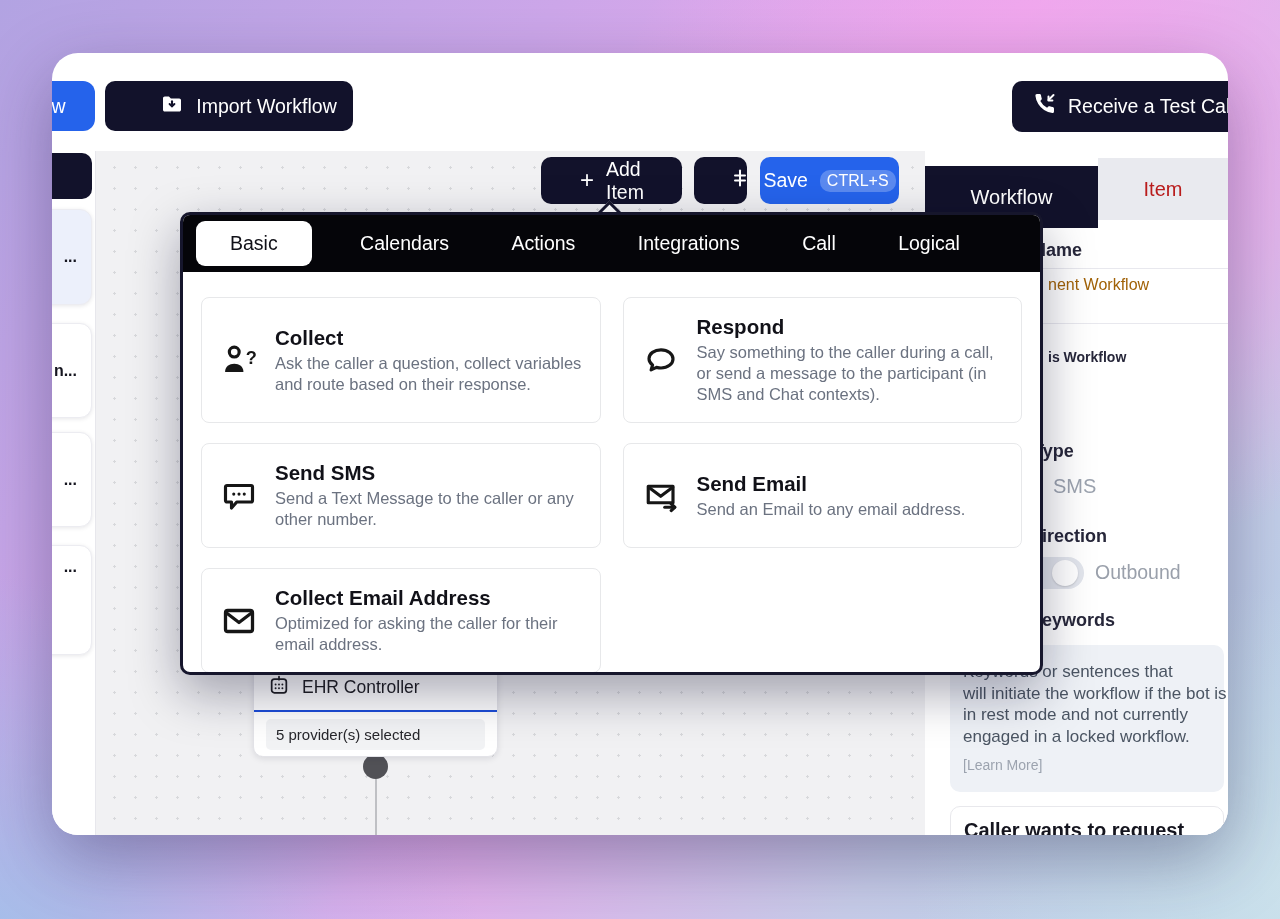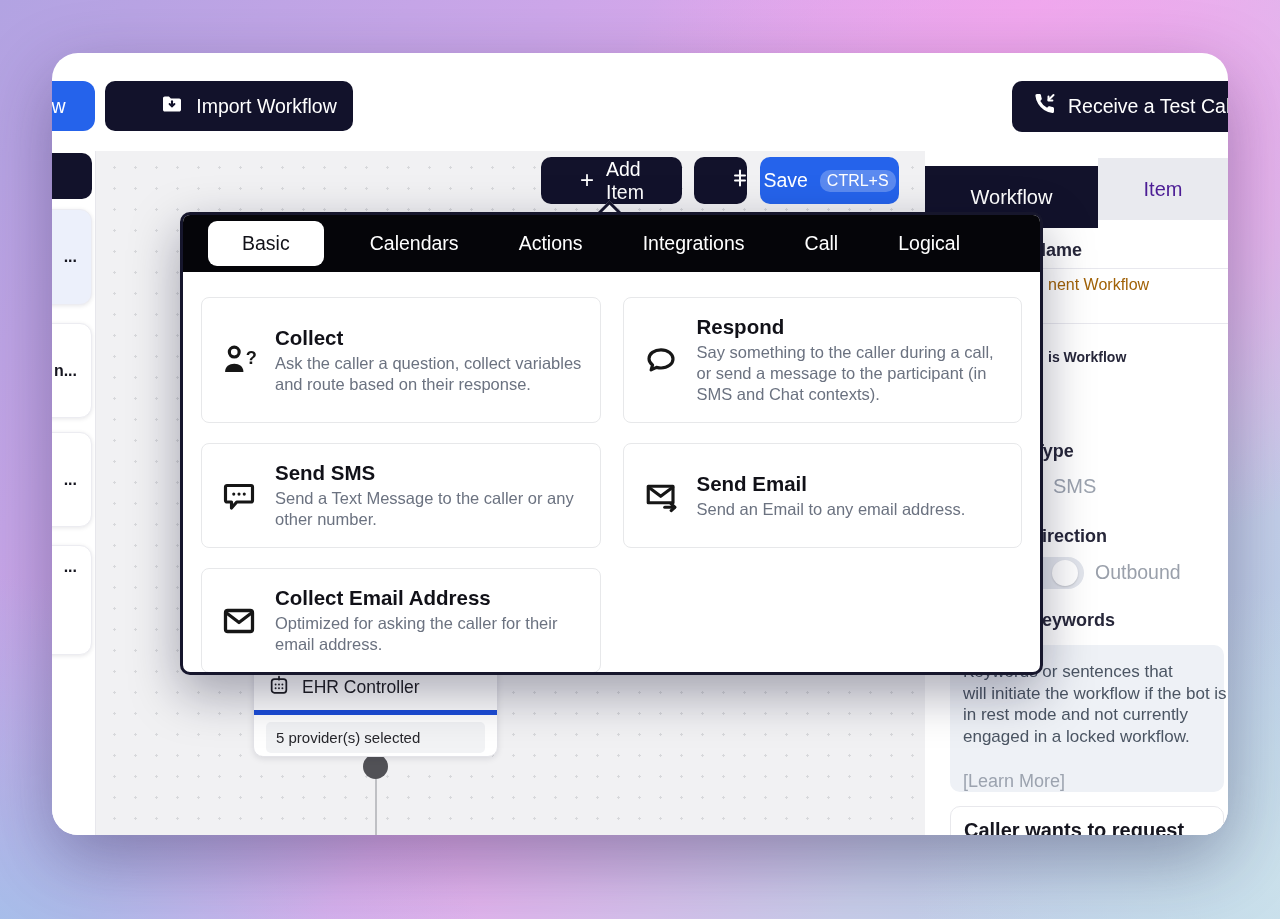--- a/index.html
+++ b/index.html
@@ -44,55 +44,55 @@
   .side-head{ position:absolute; left:-30px; top:100px; width:70px; height:46px; background:#12122b; border-radius:10px; }
   .side-card{ position:absolute; left:-140px; width:180px; background:#fff; border:1px solid #ececf1;
               border-radius:12px; box-shadow:0 1px 4px rgba(20,20,40,.10);
               color:#15151f; font-size:16px; font-weight:700;
               display:flex; align-items:center; justify-content:flex-end; padding-right:14px; }
   .side-card.sel{ background:#ecf0fb; }
   
   .node{ position:absolute; left:201px; top:607px; width:245px; height:97px; background:#fff;
          border:1px solid #e3e3e8; border-radius:10px; box-shadow:0 2px 6px rgba(20,20,40,.10); z-index:2; }
   .node-title{ display:flex; align-items:center; gap:12px; padding:13px 14px 9px 14px;
-               font-size:17.5px; color:#1f1f23; border-bottom:5px solid #1d4ed8; }
+               font-size:17.5px; color:#1f1f23; border-bottom:2px solid #1d4ed8; }
   .node-detail{ margin:7px 12px 0 12px; background:#f2f3f5; border-radius:5px;
                 font-size:15px; color:#27272c; padding:7px 10px; }
   .connector-dot{ position:absolute; left:311px; top:701px; width:25px; height:25px; border-radius:50%;
                   background:#515156; z-index:2; }
   .connector-line{ position:absolute; left:322.5px; top:725px; width:2px; height:57px; background:#bfc0c4; z-index:1; }
   
   .panel{ position:absolute; left:873px; top:105px; width:303px; height:677px; background:#fff; z-index:2; }
   .tab-workflow{ position:absolute; left:0; top:8px; width:173px; height:62px; background:#12122b; color:#fff;
                  font-size:20px; display:flex; align-items:center; justify-content:center; }
-  .tab-item{ position:absolute; left:173px; top:0; width:130px; height:62px; background:#e9eaef; color:#4c1d95;
+  .tab-item{ position:absolute; left:173px; top:0; width:130px; height:62px; background:#e9eaef; color:#b91c1c;
              font-size:20px; display:flex; align-items:center; justify-content:center; }
   .p-label{ position:absolute; font-weight:700; color:#27273a; font-size:18px; }
   .p-rule{ position:absolute; left:0; width:303px; border-top:1px solid #e8e8ee; }
   .p-name-value{ position:absolute; left:123px; top:118px; font-size:16px; color:#a16207; }
   .p-thisworkflow{ position:absolute; left:123px; top:191px; font-size:14px; font-weight:700; color:#27273a; }
   .p-sms{ position:absolute; left:128px; top:317px; font-size:20px; color:#9ca3af; }
   .toggle{ position:absolute; left:79px; top:399px; width:80px; height:32px; background:#e2e5ec; border-radius:16px; }
   .toggle-knob{ position:absolute; left:48px; top:3px; width:26px; height:26px; background:#fff; border-radius:50%;
                 box-shadow:0 1px 2px rgba(0,0,0,.15); }
   .p-outbound{ position:absolute; left:170px; top:403px; font-size:19.5px; color:#9aa0ab; }
   .kw-box{ position:absolute; left:25px; top:487px; width:274px; height:147px; background:#eef1f6; border-radius:10px;
            padding:16px 0 0 13px; }
   .kw-box .line{ font-size:17px; color:#4b5563; line-height:21.5px; white-space:nowrap; }
-  .kw-learn{ margin-top:24px; font-size:18px; color:#9ca3af; }
+  .kw-learn{ margin-top:10px; font-size:14px; color:#9ca3af; }
   .trigger-card{ position:absolute; left:25px; top:648px; width:274px; height:60px; background:#fff;
                  border:1px solid #e8e8ec; border-radius:10px; padding:12px 0 0 13px;
                  font-size:20px; font-weight:700; color:#15151f; white-space:nowrap; }
   
   .modal{ position:absolute; left:128px; top:159px; width:863px; height:463px; background:#fff;
           border:3px solid #16162c; border-radius:10px; z-index:5;
           box-shadow:0 18px 50px rgba(10,10,40,.35); overflow:hidden; }
   .caret{ position:absolute; left:549px; top:151px; width:17px; height:17px; background:#fff;
           border-left:3px solid #16162c; border-top:3px solid #16162c; transform:rotate(45deg); z-index:4; }
-  .m-header{ background:#050509; height:57px; display:flex; align-items:center; padding:0 66px 0 25px;
+  .m-header{ background:#050509; height:57px; display:flex; align-items:center; padding:0 66px 0 13px;
              justify-content:space-between; }
   .m-tab{ color:#fff; font-size:19.5px; padding:10px 14px; cursor:pointer; white-space:nowrap; }
   .m-tab.active{ background:#fff; color:#111118; border-radius:9px; padding:11px 34px; font-weight:400; }
   .m-body{ padding:25px 18px; display:grid; grid-template-columns:1fr 1fr; gap:20px 22px; }
   .card{ border:1px solid #e7e8ea; border-radius:8px; background:#fff; display:flex; gap:17px;
          padding:17px 18px; align-items:center; cursor:pointer; }
   .card .ic{ flex:0 0 38px; display:flex; align-items:center; justify-content:center; }
   .card h3{ font-size:20.5px; font-weight:700; color:#111118; margin-bottom:3px; }
   .card p{ font-size:16.5px; color:#6b7280; line-height:21px; }
   .row3{ grid-column:1; }

